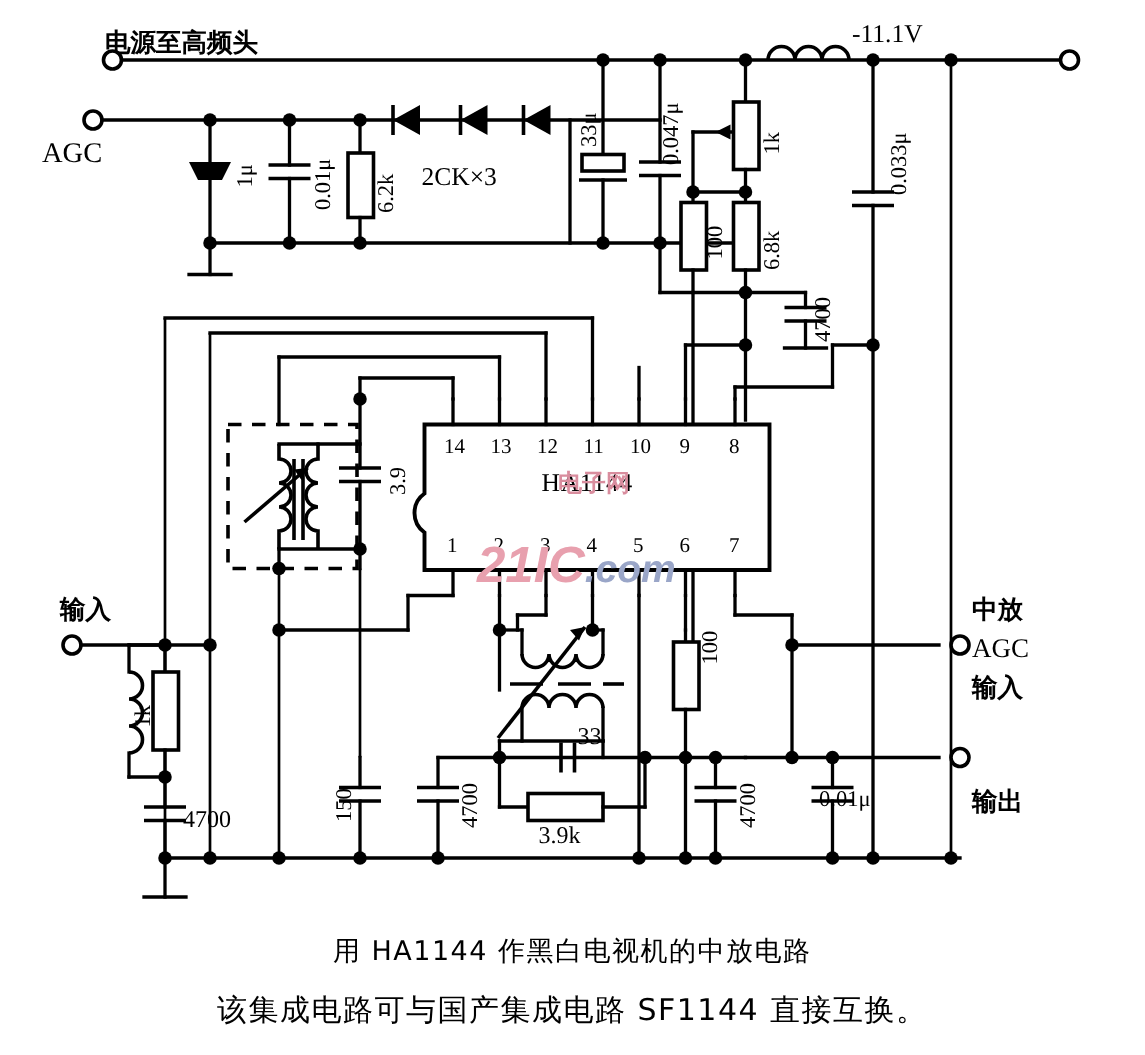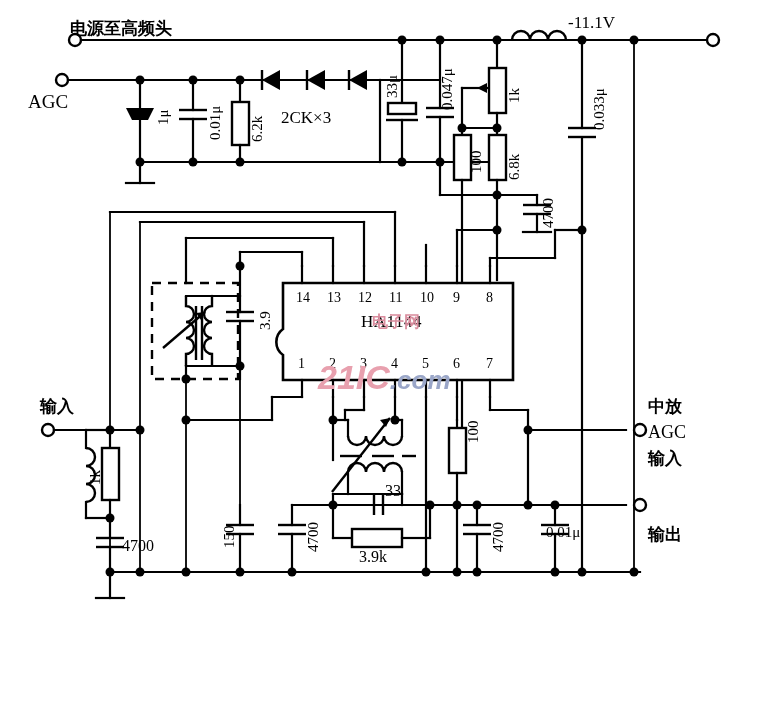--- a/index.html
+++ b/index.html
@@ -533,14 +533,16 @@
       <text class="pinnum" x="453" y="368">6</text>
       <text class="pinnum" x="486" y="368">7</text>
     </g>
   </svg>
 
   <div class="wm">
     <span class="red">21IC</span><span class="blue">.com</span>
   </div>
   <div class="wm2">电子网</div>
 
+  <div class="caption" id="cap1">用 HA1144 作黑白电视机的中放电路</div>
+  <div class="caption" id="cap2">该集成电路可与国产集成电路 SF1144 直接互换。</div>
 
 </div>
 
 </body></html>

